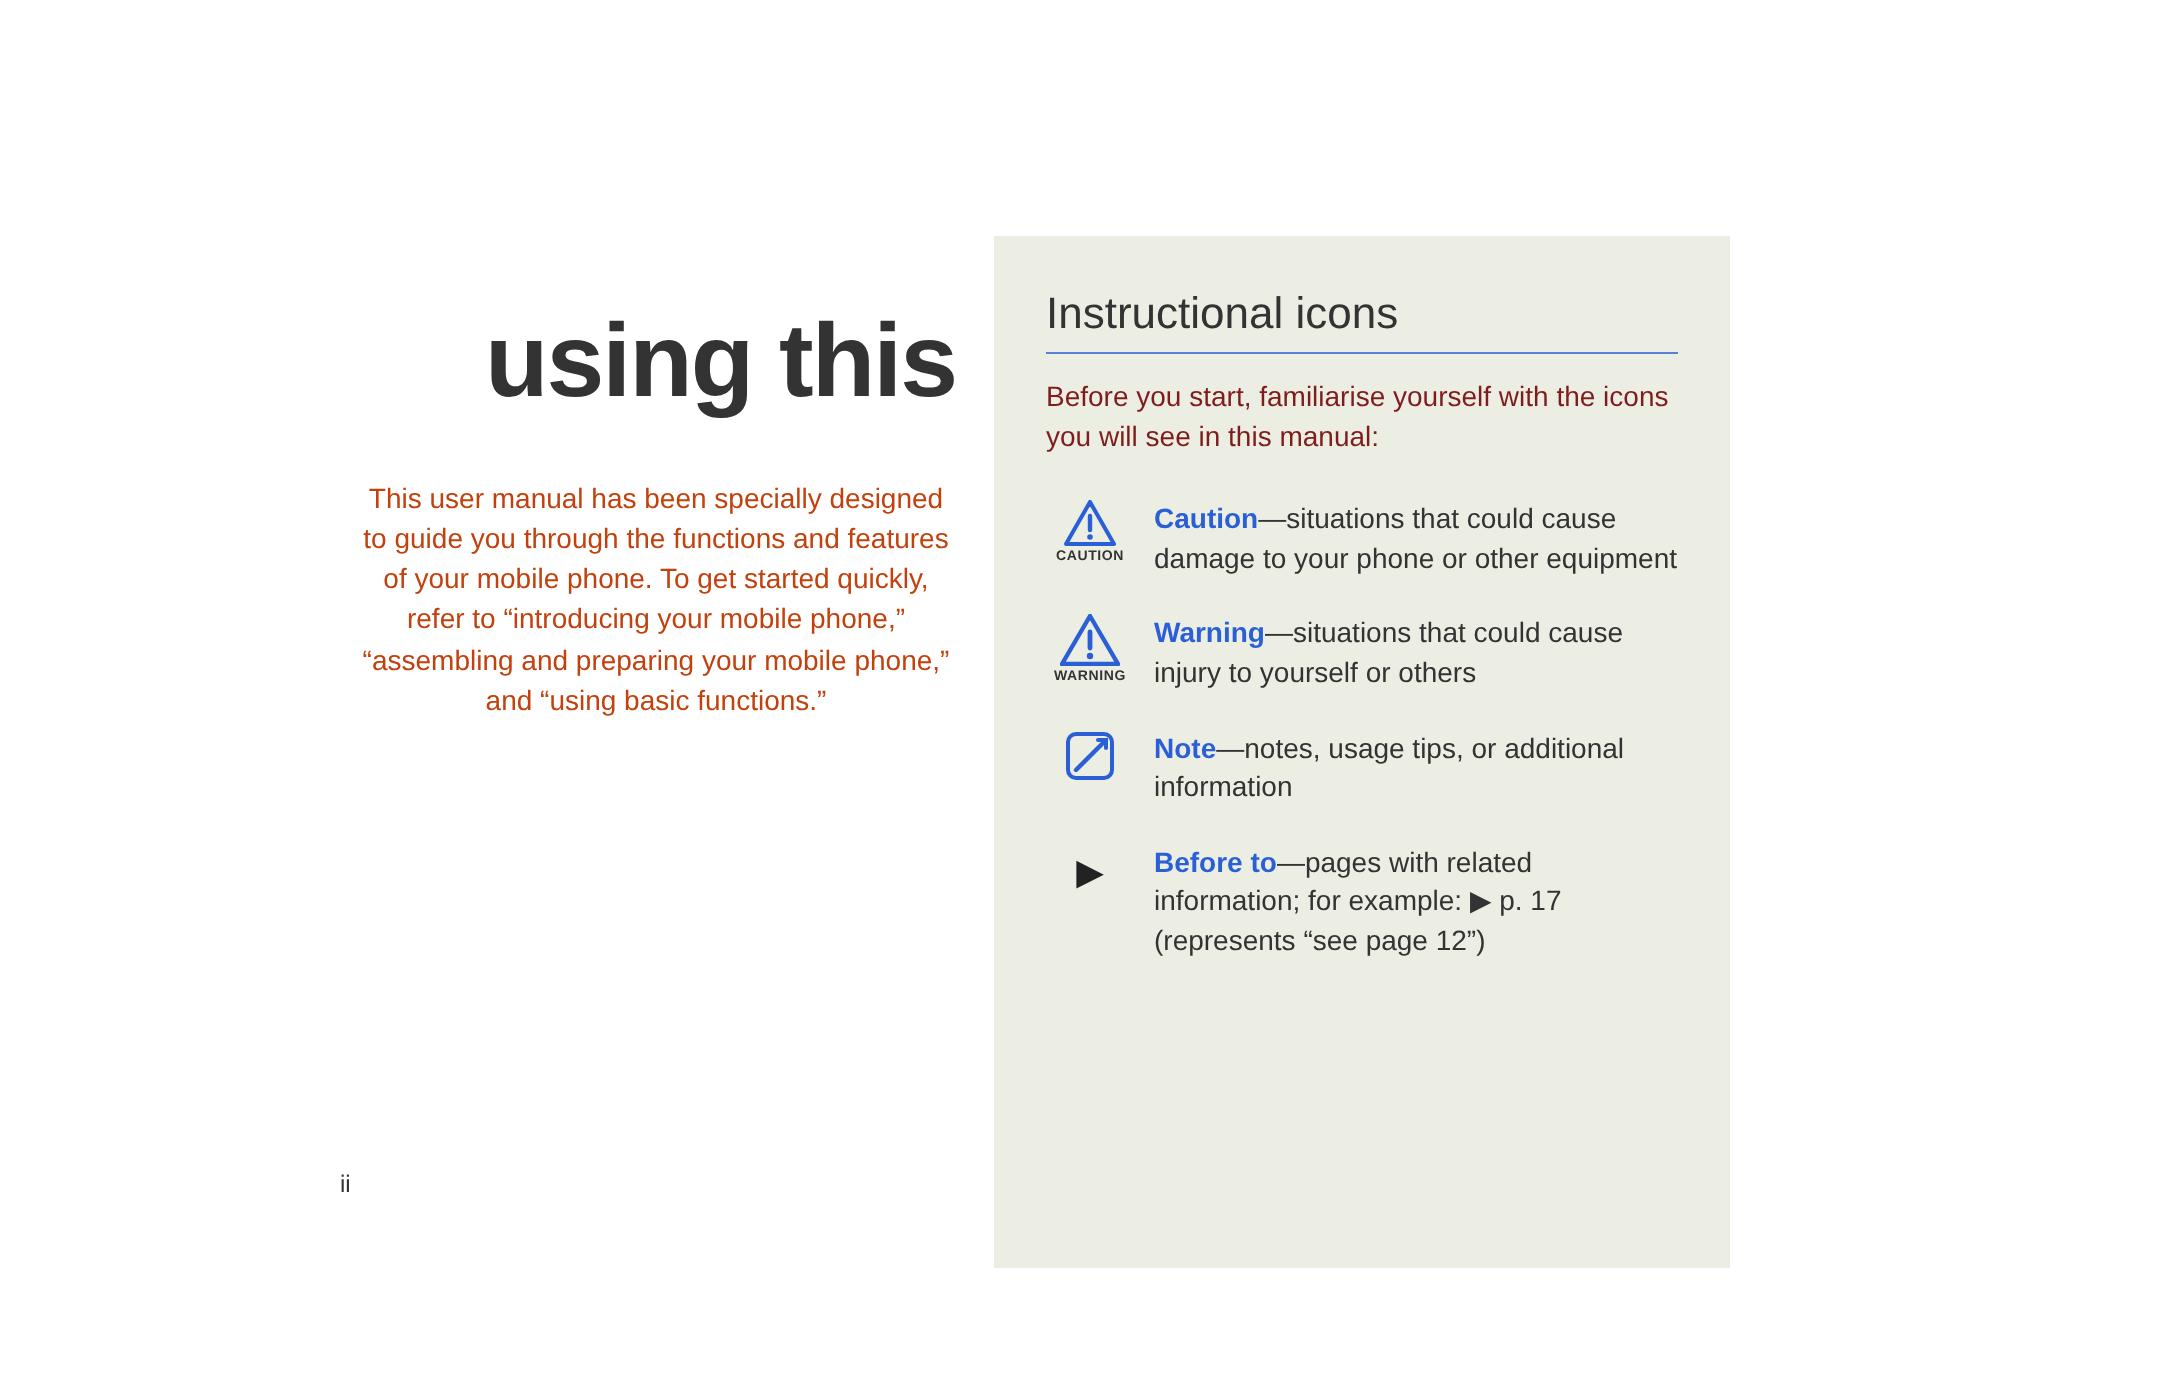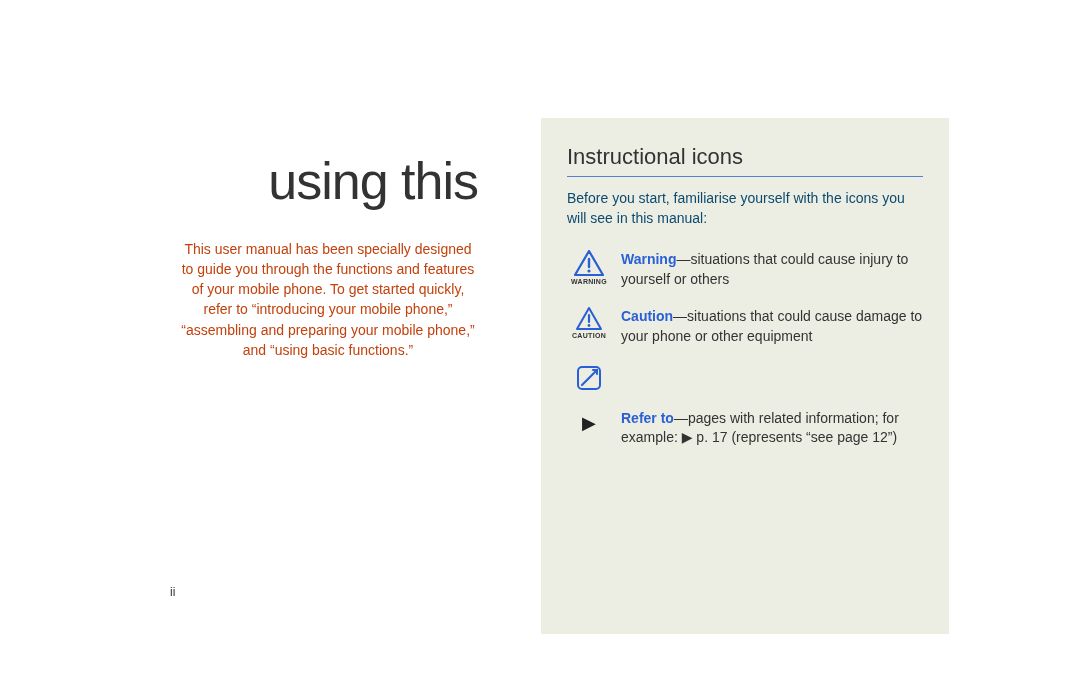--- a/index.html
+++ b/index.html
@@ -18,21 +18,21 @@
   }
   .left-col {
     position: absolute;
     left: 178px;
     top: 154px;
     width: 300px;
     text-align: right;
   }
   .left-title {
     font-size: 52px;
-    font-weight: 400;
+    font-weight: 700;
     line-height: 1.05;
     color: #333;
     letter-spacing: -1px;
     margin-bottom: 30px;
     font-family: "Helvetica Neue", Helvetica, Arial, sans-serif;
   }
   .left-body {
     font-size: 14px;
     line-height: 1.45;
     color: #c2410c;
@@ -43,44 +43,43 @@
     position: absolute;
     left: 170px;
     top: 585px;
     font-size: 12px;
     color: #333;
   }
   .right-panel {
     position: absolute;
     left: 497px;
     top: 118px;
-    width: 408px;
+    width: 368px;
     height: 516px;
     background: #eceee4;
     padding: 26px 26px 0 26px;
     box-sizing: border-box;
-    margin-left: 44px;
   }
   .section-title {
     font-size: 22px;
     font-weight: 400;
     color: #333;
     margin: 0 0 6px 0;
     font-family: "Helvetica Neue", Helvetica, Arial, sans-serif;
   }
   .title-underline {
     height: 1px;
     background: #5a7fd6;
     width: 100%;
     margin-bottom: 12px;
   }
   .section-intro {
     font-size: 14px;
     line-height: 1.4;
-    color: #0c4a6e;
+    color: #7f1d1d;
     margin-bottom: 22px;
   }
   .icon-row {
     display: flex;
     align-items: flex-start;
     margin-bottom: 18px;
   }
   .icon-cell {
     width: 44px;
     flex: 0 0 44px;
@@ -126,64 +125,67 @@
   <div class="page-num">ii</div>
 
   <div class="right-panel">
     <div class="section-title">Instructional icons</div>
     <div class="title-underline"></div>
     <div class="section-intro">Before you start, familiarise yourself with the icons you will see in this manual:</div>
 
     <div class="icon-row">
       <div class="icon-cell">
         <span>
+          <svg width="26" height="23" viewBox="0 0 26 23">
+            <polygon points="13,1 25,22 1,22" fill="none" stroke="#2a5fd6" stroke-width="2" stroke-linejoin="round"></polygon>
+            <line x1="13" y1="8" x2="13" y2="15" stroke="#2a5fd6" stroke-width="2.2" stroke-linecap="round"></line>
+            <circle cx="13" cy="18.5" r="1.4" fill="#2a5fd6"></circle>
+          </svg>
+        </span>
+        <div class="icon-label">CAUTION</div>
+      </div>
+      <div class="icon-text">
+        <span class="blue-bold">Caution</span><span>—situations that could cause damage to your phone or other equipment</span>
+      </div>
+    </div>
+
+    <div class="icon-row">
+      <div class="icon-cell">
+        <span>
           <svg width="30" height="26" viewBox="0 0 30 26">
             <polygon points="15,1 29,25 1,25" fill="none" stroke="#2a5fd6" stroke-width="2.2" stroke-linejoin="round"></polygon>
             <line x1="15" y1="9" x2="15" y2="17" stroke="#2a5fd6" stroke-width="2.4" stroke-linecap="round"></line>
             <circle cx="15" cy="21" r="1.6" fill="#2a5fd6"></circle>
           </svg>
         </span>
         <div class="icon-label">WARNING</div>
       </div>
       <div class="icon-text">
         <span class="blue-bold">Warning</span><span>—situations that could cause injury to yourself or others</span>
       </div>
     </div>
 
     <div class="icon-row">
       <div class="icon-cell">
         <span>
-          <svg width="26" height="23" viewBox="0 0 26 23">
-            <polygon points="13,1 25,22 1,22" fill="none" stroke="#2a5fd6" stroke-width="2" stroke-linejoin="round"></polygon>
-            <line x1="13" y1="8" x2="13" y2="15" stroke="#2a5fd6" stroke-width="2.2" stroke-linecap="round"></line>
-            <circle cx="13" cy="18.5" r="1.4" fill="#2a5fd6"></circle>
-          </svg>
-        </span>
-        <div class="icon-label">CAUTION</div>
-      </div>
-      <div class="icon-text">
-        <span class="blue-bold">Caution</span><span>—situations that could cause damage to your phone or other equipment</span>
-      </div>
-    </div>
-
-    <div class="icon-row">
-      <div class="icon-cell">
-        <span>
           <svg width="26" height="26" viewBox="0 0 26 26">
             <rect x="2" y="2" width="22" height="22" rx="4" fill="none" stroke="#2a5fd6" stroke-width="2"></rect>
             <line x1="6" y1="20" x2="20" y2="6" stroke="#2a5fd6" stroke-width="2.2" stroke-linecap="round"></line>
             <path d="M17 5 L21 5 L21 9" fill="none" stroke="#2a5fd6" stroke-width="2" stroke-linecap="round"></path>
           </svg>
         </span>
+      </div>
+      <div class="icon-text">
+        <span class="blue-bold">Note</span><span>—notes, usage tips, or additional information</span>
       </div>
     </div>
 
     <div class="icon-row">
       <div class="icon-cell">
         <span class="tri-glyph">▶</span>
       </div>
       <div class="icon-text">
-        <span class="blue-bold">Refer to</span><span>—pages with related information; for example: ▶ p. 17 (represents “see page 12”)</span>
+        <span class="blue-bold">Before to</span><span>—pages with related information; for example: ▶ p. 17 (represents “see page 12”)</span>
       </div>
     </div>
 
   </div>
 </div>
 
 </body></html>

